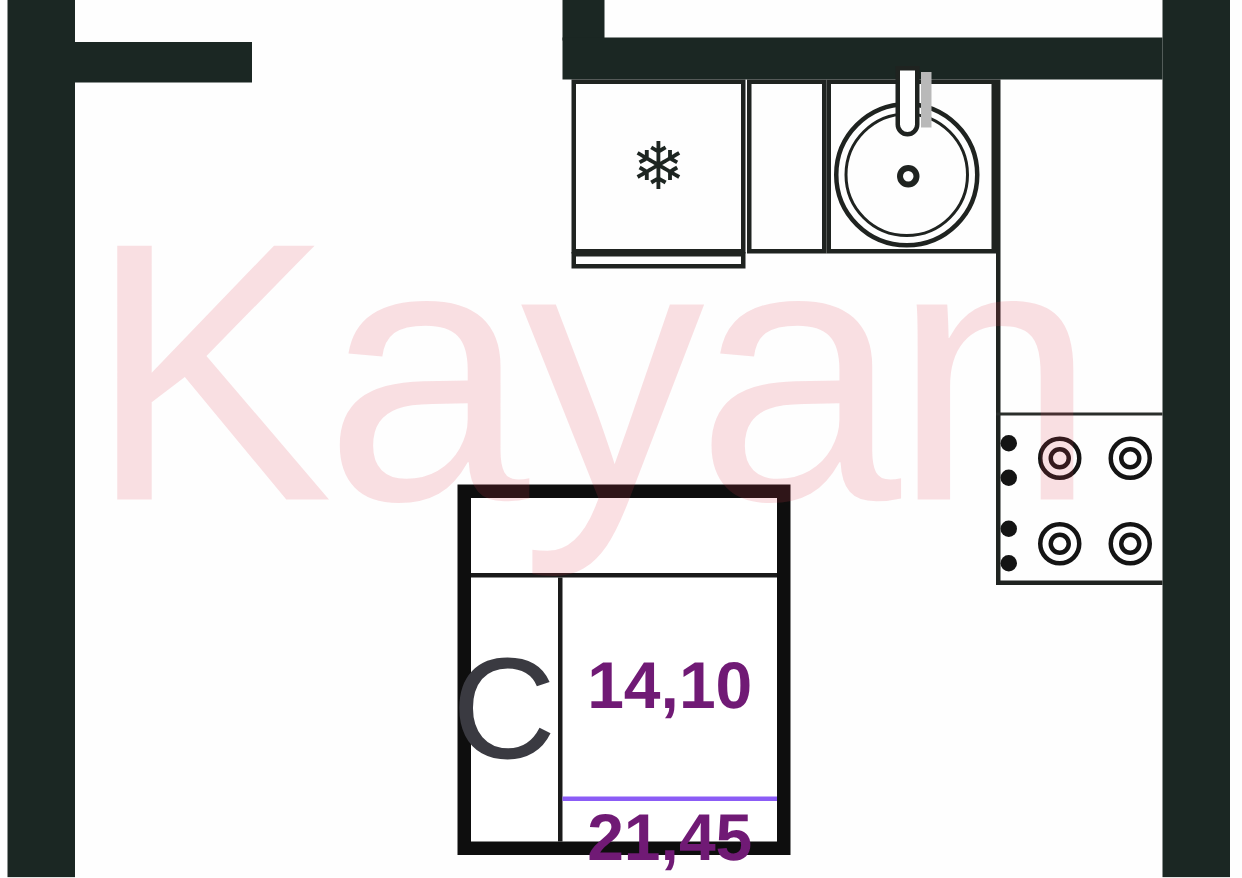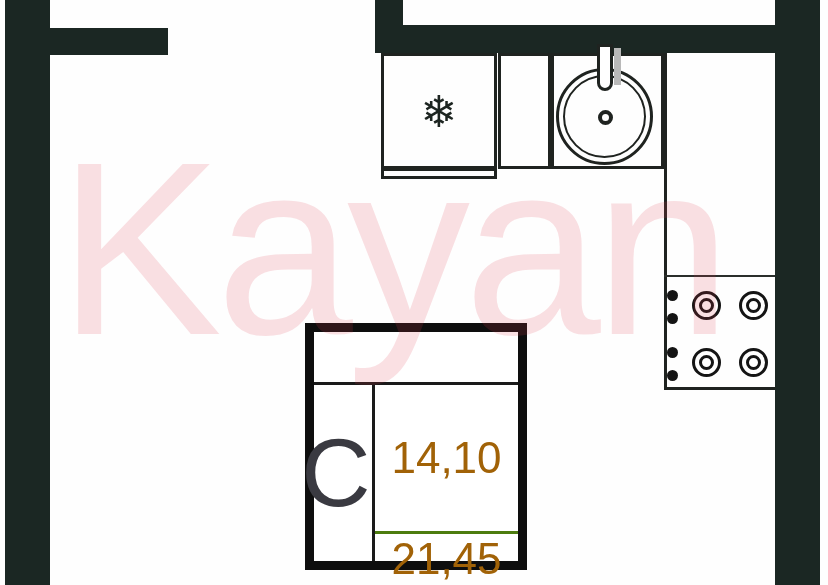--- a/index.html
+++ b/index.html
@@ -46,22 +46,22 @@
   .unit-card{left:305px;top:323px;width:222px;height:247px;background:#ffffff;
              border:9px solid #0e0e0e;box-sizing:border-box;z-index:20;
              display:flex;flex-direction:column;}
   .card-strip{height:50px;border-bottom:3px solid #1a1a1a;flex:0 0 auto;}
   .card-body{flex:1;display:flex;min-height:0;}
   .card-type{width:58px;border-right:3px solid #1a1a1a;flex:0 0 auto;
              display:flex;align-items:center;justify-content:center;overflow:visible;}
   .card-type span{font-size:96px;font-weight:300;color:#3a3a41;line-height:1;margin-left:-14px;}
   .card-rows{flex:1;display:flex;flex-direction:column;}
   .card-row{flex:1;display:flex;align-items:center;justify-content:center;
-            font-size:44px;font-weight:400;color:#a16207;letter-spacing:0px;margin-top:48px;}
-  .card-row + .card-row{border-top:3px solid #4d7c0f;}
+            font-size:44px;font-weight:700;color:#701a75;letter-spacing:0px;margin-top:48px;}
+  .card-row + .card-row{border-top:3px solid #8b5cf6;}
   
   .watermark{left:58px;top:126px;z-index:50;pointer-events:none;
              font-size:246px;font-weight:400;letter-spacing:-6px;line-height:1;
              color:rgba(222,64,82,0.16);white-space:nowrap;}
 </style>
 </head>
 <body>
 
 <div class="stage">
 

